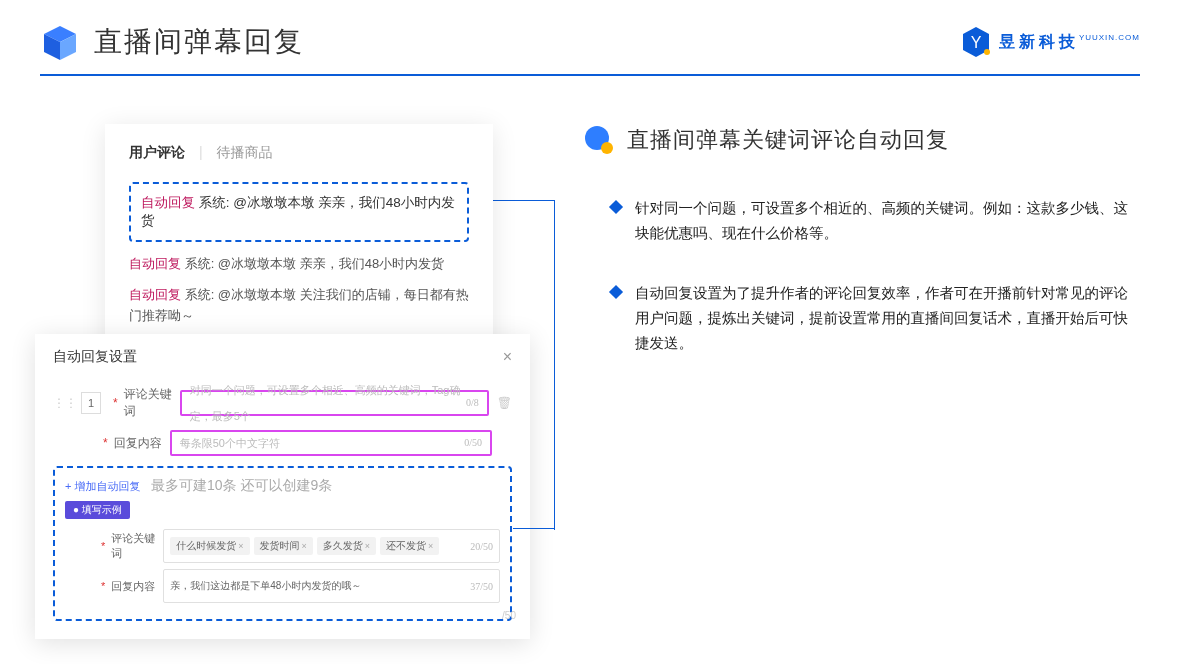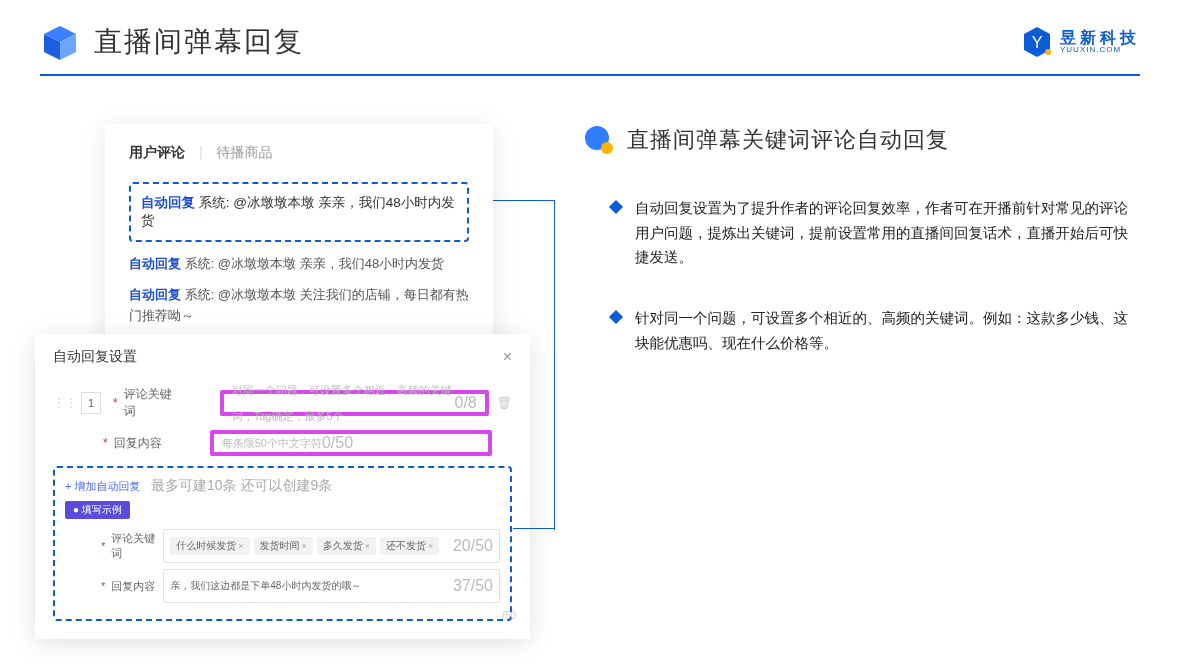--- a/index.html
+++ b/index.html
@@ -5,21 +5,21 @@
   * { box-sizing: border-box; margin: 0; padding: 0; font-family: "Microsoft YaHei", "PingFang SC", sans-serif; }
   body { width: 1180px; height: 664px; background: #fff; position: relative; }
 
   
   .header { display: flex; align-items: center; padding: 22px 40px 12px 40px; }
   .cube-icon { width: 40px; height: 40px; margin-right: 14px; position: relative; }
   .cube-icon svg { width: 40px; height: 40px; }
   .page-title { font-size: 28px; font-weight: 500; color: #333; letter-spacing: 2px; }
   .brand { margin-left: auto; display: flex; align-items: center; }
   .brand-icon { width: 34px; height: 34px; margin-right: 6px; }
-  .brand-text { display: flex; flex-direction: column; line-height: 1; }
+  .brand-text { display: flex; line-height: 1; }
   .brand-name { font-size: 16px; font-weight: 700; color: #0a5cd8; letter-spacing: 4px; }
   .brand-sub { font-size: 8px; color: #0a5cd8; letter-spacing: 1px; }
   .hr { height: 2px; background: #0a5cd8; margin: 0 40px; }
 
   
   .content { display: flex; padding: 48px 0 0 35px; }
   .left-col { width: 530px; position: relative; }
   .right-col { flex: 1; padding-left: 18px; padding-right: 40px;}
 
   
@@ -30,33 +30,33 @@
   .diamond { width: 10px; height: 10px; background: #0a5cd8; transform: rotate(45deg); margin-top: 6px; margin-right: 14px; flex-shrink: 0; }
   .bullet-text { font-size: 14.5px; color: #222; line-height: 1.7; }
 
   
   .card-top { position: absolute; top: 0; left: 70px; width: 388px; background: #fff; box-shadow: 0 4px 24px rgba(0,0,0,.10); padding: 20px 24px 28px; z-index: 1; }
   .tabs { font-size: 14px; color: #999; padding-bottom: 12px; }
   .tabs .active { font-weight: 700; color: #333; }
   .tabs .sep { margin: 0 10px; color: #ddd; }
   .dashbox { border: 2px dashed #0a5cd8; border-radius: 4px; padding: 10px 10px; margin: 8px 0 12px; font-size: 13.5px; color: #333; }
   .reply-line { font-size: 13px; color: #555; margin: 10px 0; line-height: 1.6;}
-  .lbl-auto { color: #1d4ed8; font-weight: 700; }
+  .lbl-auto { color: #be185d; font-weight: 400; }
   .lbl-sys { color: #333; }
 
   .card-bottom { position: absolute; top: 210px; left: 0; width: 495px; background: #fff; box-shadow: 0 4px 24px rgba(0,0,0,.12); padding: 14px 18px 18px; z-index: 2; }
   .modal-head { display: flex; justify-content: space-between; align-items: center; font-size: 14px; color: #333; padding-bottom: 10px;}
   .close-x { color: #999; font-size: 16px; }
   .form-row { display: flex; align-items: center; font-size: 12px; margin: 10px 0; }
   .idx-box { width: 20px; height: 22px; border: 1px solid #ddd; display:flex; align-items:center; justify-content:center; font-size:11px; color:#666; margin-right:6px;}
   .drag-dots { color:#ccc; font-size:12px; margin-right:4px;}
   .req-star { color:#d33; margin: 0 6px;}
   .label { color:#666; width: 56px;}
-  .input-box { flex:1; border:4px solid #d946ef; border-radius:2px; height:26px; line-height:26px; padding:0 8px; font-size:11px; color:#bbb; display:flex; align-items:center;margin-left:40px;}
-  .counter { color:#bbb; font-size:16px;}
+  .input-box { flex:1; border:2px solid #d946ef; border-radius:2px; height:26px; line-height:26px; padding:0 8px; font-size:11px; color:#bbb; display:flex; justify-content:space-between; align-items:center;}
+  .counter { color:#bbb; font-size:10px;font-family:Liberation Serif, serif;}
   .trash { color:#ccc; font-size:12px; margin-left:8px;}
   .dashbox-bottom { border: 2px dashed #0a5cd8; border-radius: 4px; padding: 8px 10px 10px; margin-top:8px; }
   .add-link { font-size: 11px; color: #4a6cf7; }
   .add-hint { font-size: 14px; color:#aaa; margin-left:6px;}
   .example-badge { display:inline-block; background:#5a4bdb; color:#fff; font-size:10px; padding:2px 8px; border-radius:2px; margin:6px 0 4px;}
   .tag { display:inline-block; background:#f2f2f2; color:#666; font-size:10px; padding:2px 6px; margin-right:4px; border-radius:2px;}
   .tag .x { color:#aaa; margin-left:2px; font-size:9px;}
   .subrow { display:flex; align-items:center; font-size:11px; margin:6px 0; }
   .sublabel { color:#666; width:52px;}
   .subinput { flex:1; border:1px solid #e0e0e0; border-radius:2px; height:34px; padding:0 6px; display:flex; align-items:center; justify-content:space-between;}
@@ -173,20 +173,20 @@
       <div class="bubble-icon">
         <svg viewBox="0 0 32 32">
             <circle cx="14" cy="14" r="12" fill="#2e7eff"></circle>
             <circle cx="24" cy="24" r="6" fill="#ffb400"></circle>
           </svg>
       </div>
       <div class="section-title">直播间弹幕关键词评论自动回复</div>
     </div>
     <div class="bullet">
       <div class="diamond"></div>
-      <div class="bullet-text">自动回复设置为了提升作者的评论回复效率，作者可在开播前针对常见的评论用户问题，提炼出关键词，提前设置常用的直播间回复话术，直播开始后可快捷发送。</div>
+      <div class="bullet-text">针对同一个问题，可设置多个相近的、高频的关键词。例如：这款多少钱、这块能优惠吗、现在什么价格等。</div>
     </div>
     <div class="bullet">
       <div class="diamond"></div>
-      <div class="bullet-text">针对同一个问题，可设置多个相近的、高频的关键词。例如：这款多少钱、这块能优惠吗、现在什么价格等。</div>
+      <div class="bullet-text">自动回复设置为了提升作者的评论回复效率，作者可在开播前针对常见的评论用户问题，提炼出关键词，提前设置常用的直播间回复话术，直播开始后可快捷发送。</div>
     </div>
   </div>
 </div>
 
 </body></html>

